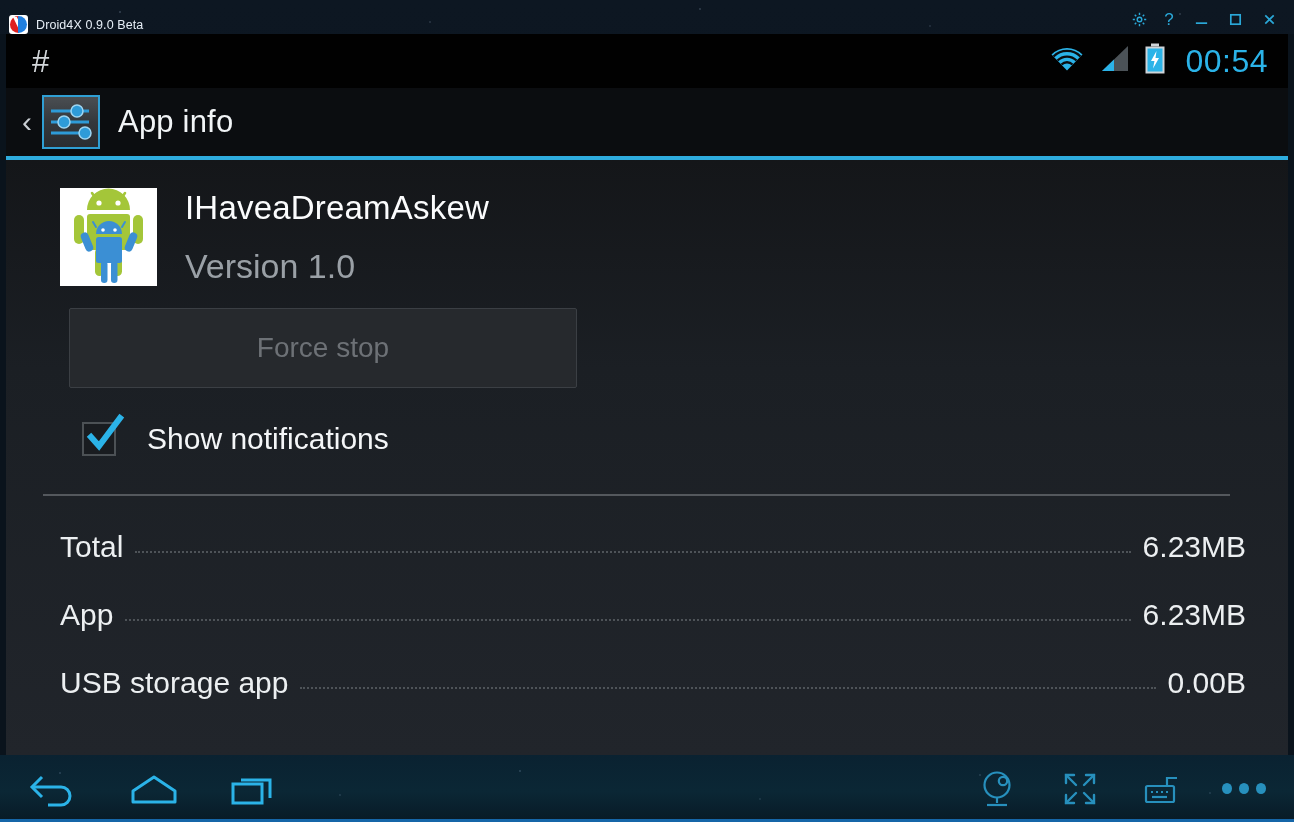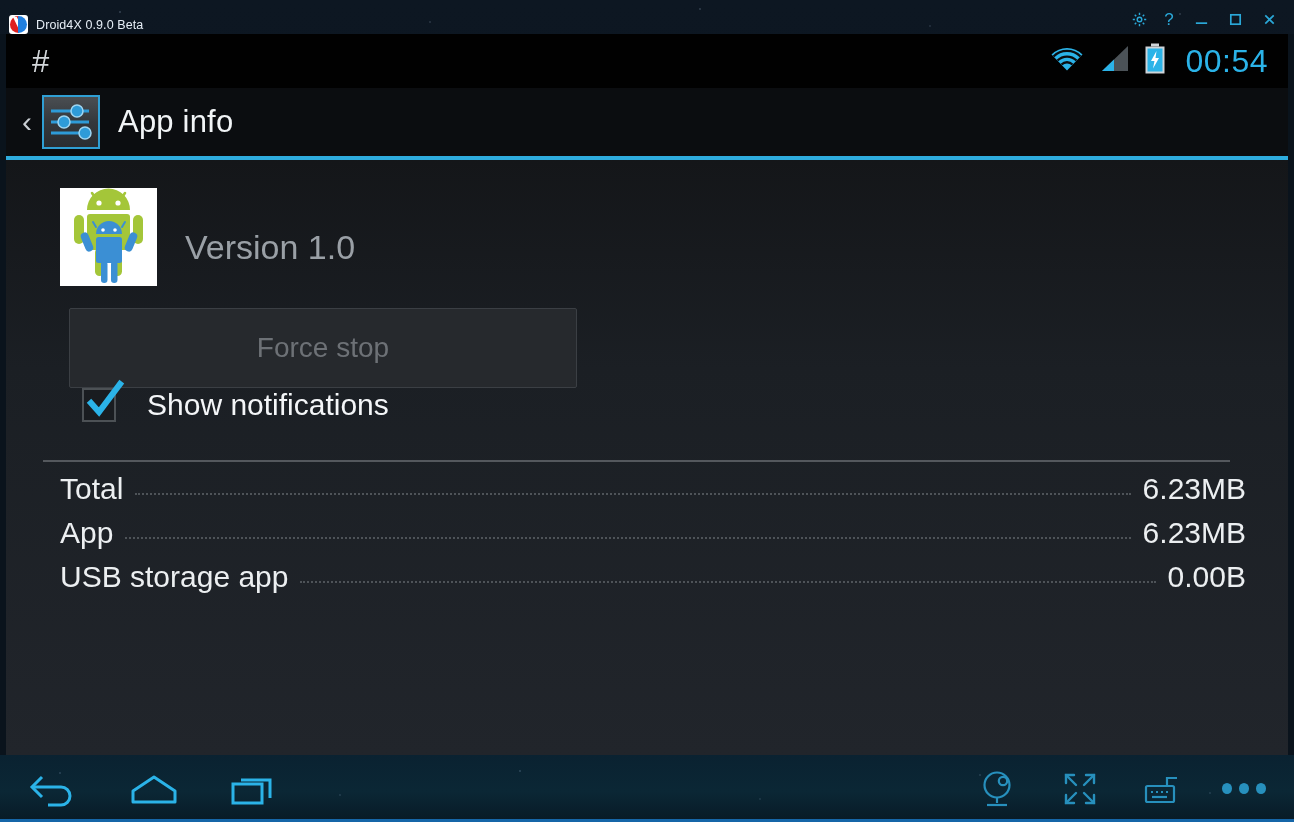--- a/index.html
+++ b/index.html
@@ -169,21 +169,21 @@
     width: 509px;
     margin-left: 155px;
     background: #4b4d50;
     border: 1px solid #5d6063;
     border-top-color: #6e7174;
     color: #ffffff;
   }
 
   #notifications-row {
     display: flex; align-items: center;
-    margin-left: 22px;
+    margin-top: 34px; margin-left: 22px;
   }
   #notifications-checkbox {
     width: 34px; height: 34px; position: relative;
     border: 2px solid #4c5155;
     background: #191c20;
     flex: 0 0 auto;
   }
   #notifications-checkbox svg { position: absolute; left: -4px; top: -11px; }
   #notifications-label {
     margin-left: 31px; color: #f4f6f8; font-size: 30px;
@@ -194,21 +194,21 @@
     color: #a9afb5; font-size: 21px; font-weight: bold;
     letter-spacing: 1.2px;
   }
   #storage-divider {
     height: 2px; width: 1187px;
     background: #54585d;
     margin-top: 21px; margin-left: -17px;
   }
   .storage-row {
     display: flex; align-items: baseline;
-    margin-top: 10px;
+    margin-top: 34px;
   }
   .storage-label { color: #eceff1; font-size: 30px; white-space: nowrap; }
   .storage-leader {
     flex: 1 1 auto; margin: 0 12px;
     border-bottom: 2px dotted #4e5358;
     transform: translateY(-4px);
   }
   .storage-value { color: #eceff1; font-size: 30px; white-space: nowrap; }
   .nav-btn {
     width: 56px; height: 48px;
@@ -375,20 +375,21 @@
               <rect x="41" y="73" width="6.5" height="22" rx="3.2"></rect>
               <rect x="51" y="73" width="6.5" height="22" rx="3.2"></rect>
             </g>
             <circle cx="43" cy="42" r="1.8" fill="#ffffff"></circle>
             <circle cx="55" cy="42" r="1.8" fill="#ffffff"></circle>
             <line x1="33" y1="34" x2="36" y2="39" stroke="#3b8fd4" stroke-width="2" stroke-linecap="round"></line>
             <line x1="65" y1="34" x2="62" y2="39" stroke="#3b8fd4" stroke-width="2" stroke-linecap="round"></line>
           </svg>
         </div>
         <div id="app-header-text">
+          <div id="app-name">IHaveaDreamAskew</div>
           <div id="app-version">Version 1.0</div>
         </div>
       </div>
 
       <div id="button-row">
         <div class="btn" id="force-stop-button">Force stop</div>
       </div>
 
       <div id="notifications-row">
         <div id="notifications-checkbox">

